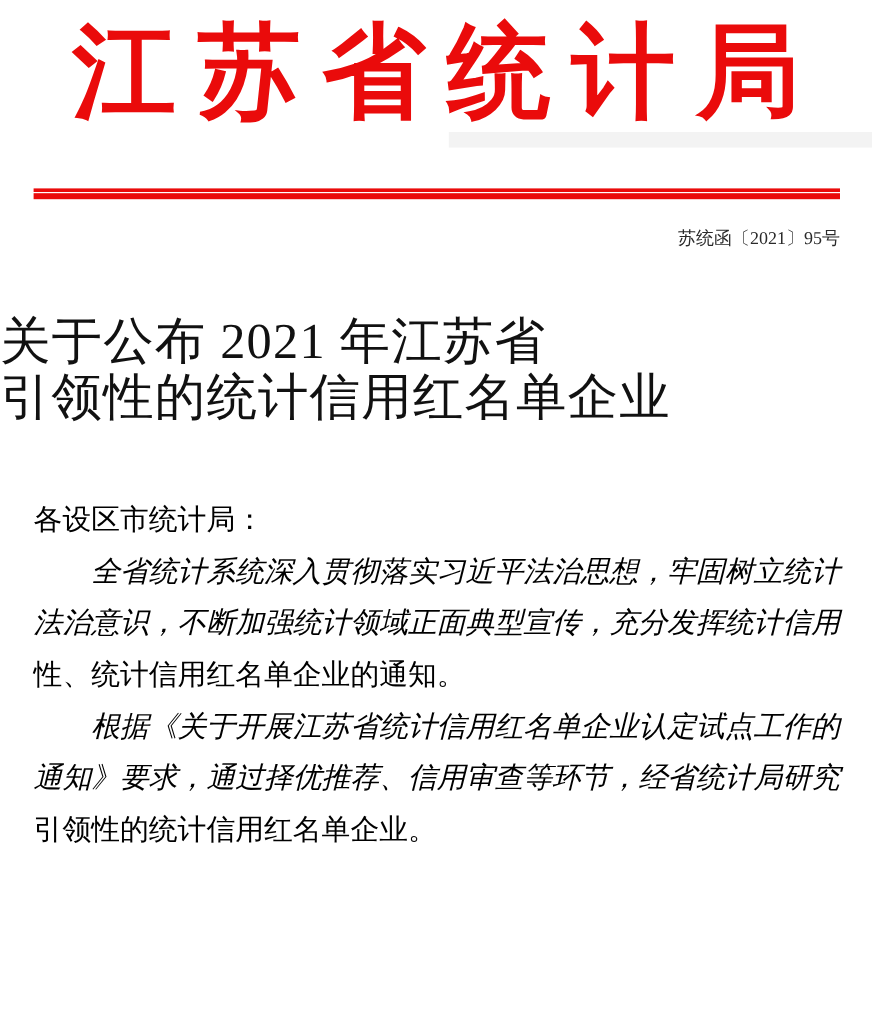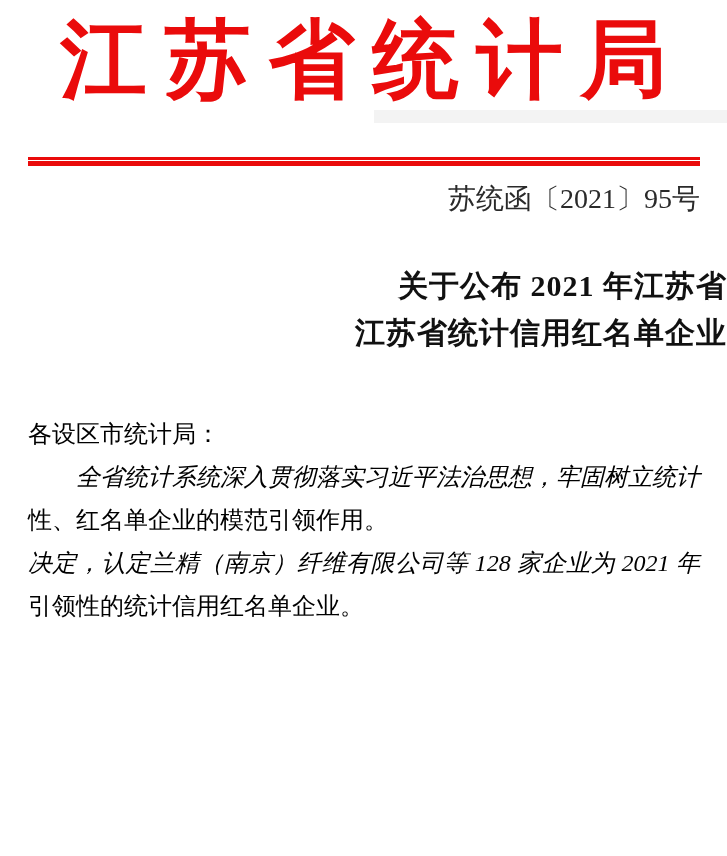--- a/index.html
+++ b/index.html
@@ -43,31 +43,31 @@
     margin: 40px 27px 0 28px;
   }
   .red-rule .rule-top    { height: 3px; background: var(--accent-red, #ea0b0b); }
   .red-rule .rule-gap    { height: 1px; background: #ffffff; }
   .red-rule .rule-bottom { height: 5px; background: var(--accent-red, #ea0b0b); }
   
   .doc-number {
     margin-top: 18px;
     padding-right: 27px;
     text-align: right;
-    font-size: 28px;
+    font-size: 15px;
     line-height: 30px;
     color: #2a2a2a;
   }
   
   .doc-title {
     margin-top: 48px;
-    text-align: right;
-    font-size: 30px;
+    text-align: left;
+    font-size: 42px;
     line-height: 47px;
-    font-weight: bold;
+    font-weight: normal;
     letter-spacing: 1px;
     color: #111111;
   }
   
   .doc-body {
     margin-top: 57px;
     padding: 0 27px 0 28px;
     font-size: 24px;
     color: #000000;
   }
@@ -100,27 +100,29 @@
   <div class="red-rule">
     <div class="rule-top"></div>
     <div class="rule-gap"></div>
     <div class="rule-bottom"></div>
   </div>
 
   <div class="doc-number">苏统函〔2021〕95号</div>
 
   <div class="doc-title">
     <div>关于公布 2021 年江苏省</div>
-    <div>江苏省统计信用红名单企业</div>
+    <div>引领性的统计信用红名单企业</div>
   </div>
 
   <div class="doc-body">
 
     <div class="bline">各设区市统计局：</div>
 
     <div class="bline just indent">全省统计系统深入贯彻落实习近平法治思想，牢固树立统计</div>
-    <div class="bline">性、红名单企业的模范引领作用。</div>
+    <div class="bline just">法治意识，不断加强统计领域正面典型宣传，充分发挥统计信用</div>
+    <div class="bline">性、统计信用红名单企业的通知。</div>
 
-    <div class="bline just">决定，认定兰精（南京）纤维有限公司等 128 家企业为 2021 年</div>
+    <div class="bline just indent">根据《关于开展江苏省统计信用红名单企业认定试点工作的</div>
+    <div class="bline just">通知》要求，通过择优推荐、信用审查等环节，经省统计局研究</div>
     <div class="bline">引领性的统计信用红名单企业。</div>
 
   </div>
 </div>
 
 </body></html>

